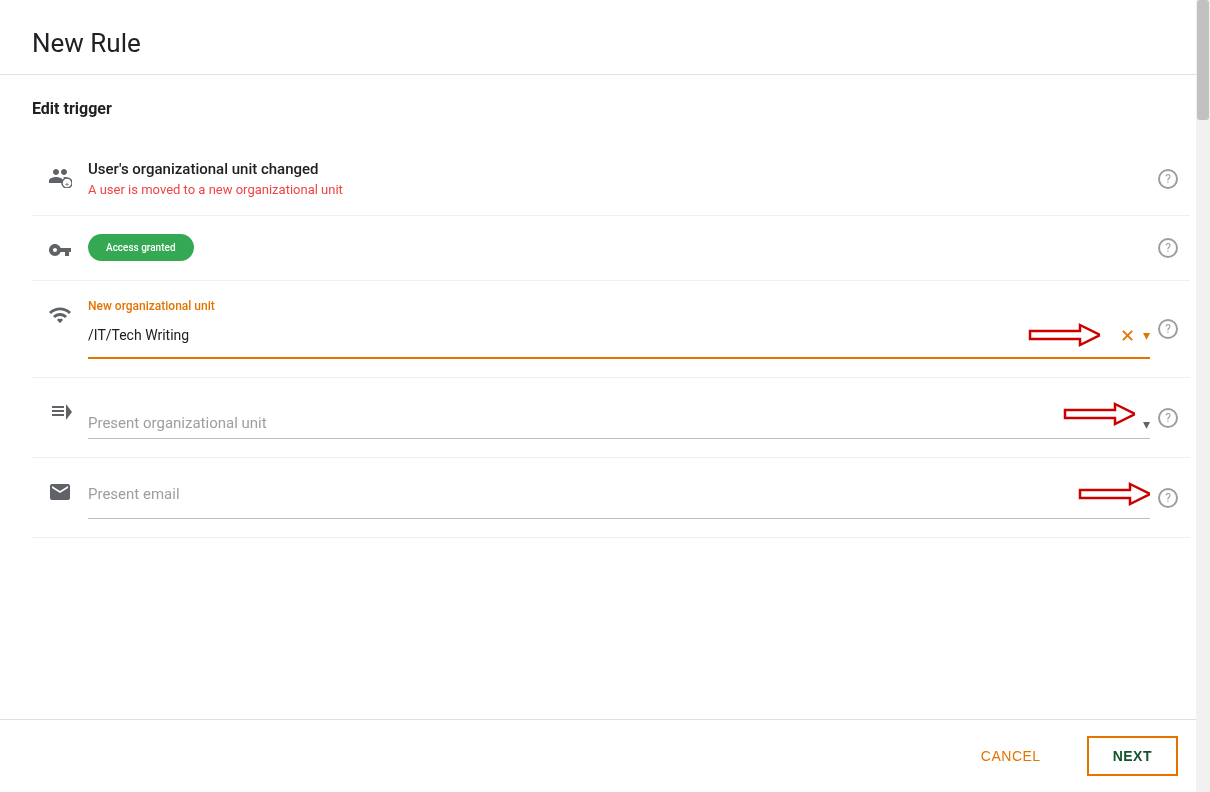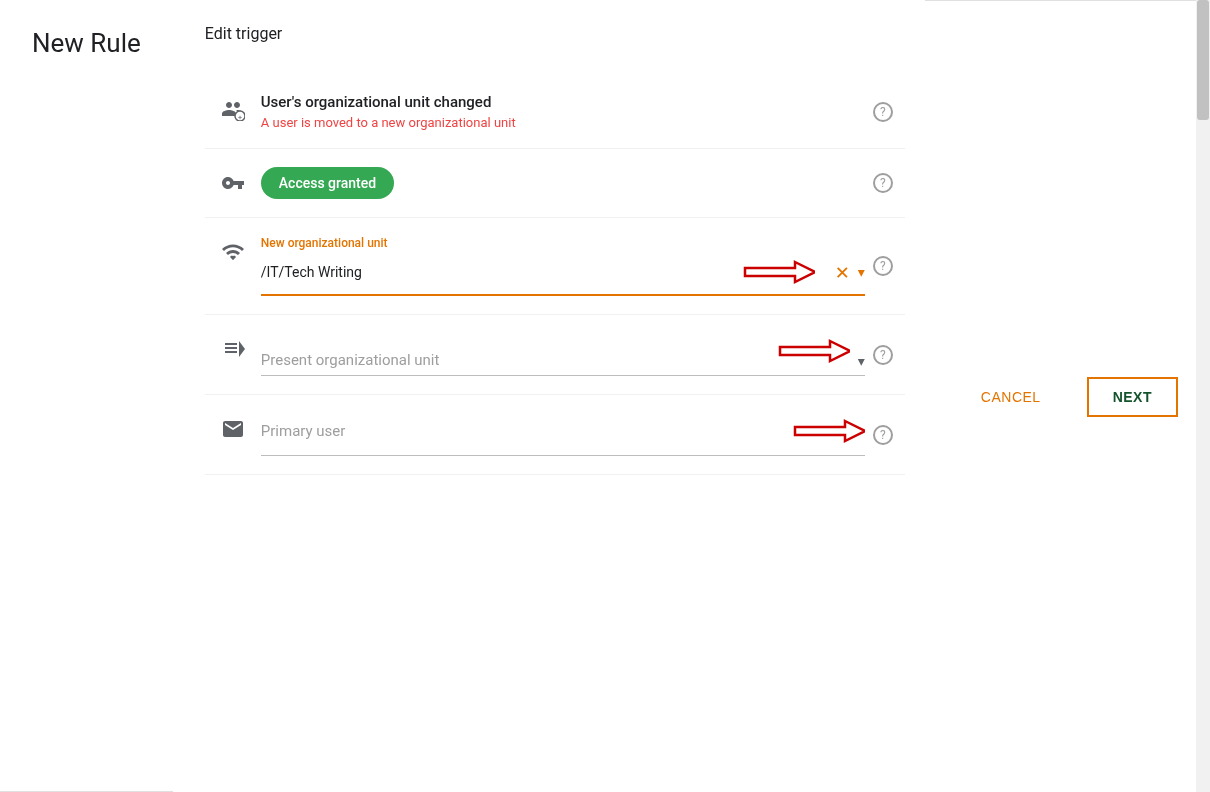--- a/index.html
+++ b/index.html
@@ -8,21 +8,21 @@
       background: #fff;
       color: #202124;
       font-size: 14px;
     }
 
     .dialog {
       width: 1210px;
       min-height: 792px;
       background: #fff;
       display: flex;
-      flex-direction: row;
+      flex-direction: column;
       position: relative;
       overflow: hidden;
     }
 
     .header {
       padding: 28px 32px 16px 32px;
       border-bottom: 1px solid #e0e0e0;
     }
 
     .header-title {
@@ -33,23 +33,23 @@
 
     .content {
       flex: 1;
       padding: 24px 32px;
       overflow-y: auto;
       padding-right: 20px;
     }
 
     .section-title {
       font-size: 16px;
-      font-weight: 400;
+      font-weight: 700;
       color: #202124;
-      margin-bottom: 32px;
+      margin-bottom: 24px;
     }
 
     .row {
       display: flex;
       align-items: flex-start;
       padding: 18px 0;
       border-bottom: 1px solid #f0f0f0;
       position: relative;
     }
 
@@ -89,21 +89,21 @@
       color: #ef4444;
     }
 
     
     .badge-green {
       display: inline-block;
       background: #34a853;
       color: #fff;
       padding: 8px 18px;
       border-radius: 20px;
-      font-size: 14px;
+      font-size: 10px;
       font-weight: 500;
     }
 
     
     .field-wrapper {
       position: relative;
       width: 100%;
     }
 
     .field-label {
@@ -365,21 +365,21 @@
     </div>
 
     <div class="row">
       <div class="row-icon icon-email">
         <svg viewBox="0 0 24 24" xmlns="http://www.w3.org/2000/svg">
           <path d="M20 4H4c-1.1 0-2 .9-2 2v12c0 1.1.9 2 2 2h16c1.1 0 2-.9 2-2V6c0-1.1-.9-2-2-2zm0 4l-8 5-8-5V6l8 5 8-5v2z"></path>
         </svg>
       </div>
       <div class="row-content">
         <div class="primary-email-field">
-          <span class="primary-email-text">Primary user</span>
+          <span class="primary-email-text">Present email</span>
 
           <svg width="90" height="36" viewBox="0 0 90 36" style="margin-left: 16px;">
             <polygon points="70,8 90,18 70,28 70,22 20,22 20,14 70,14" fill="white" stroke="#cc0000" stroke-width="2.5"></polygon>
           </svg>
         </div>
       </div>
       <div class="row-help">
         <div class="circle-help">
           <span>?</span>
         </div>

